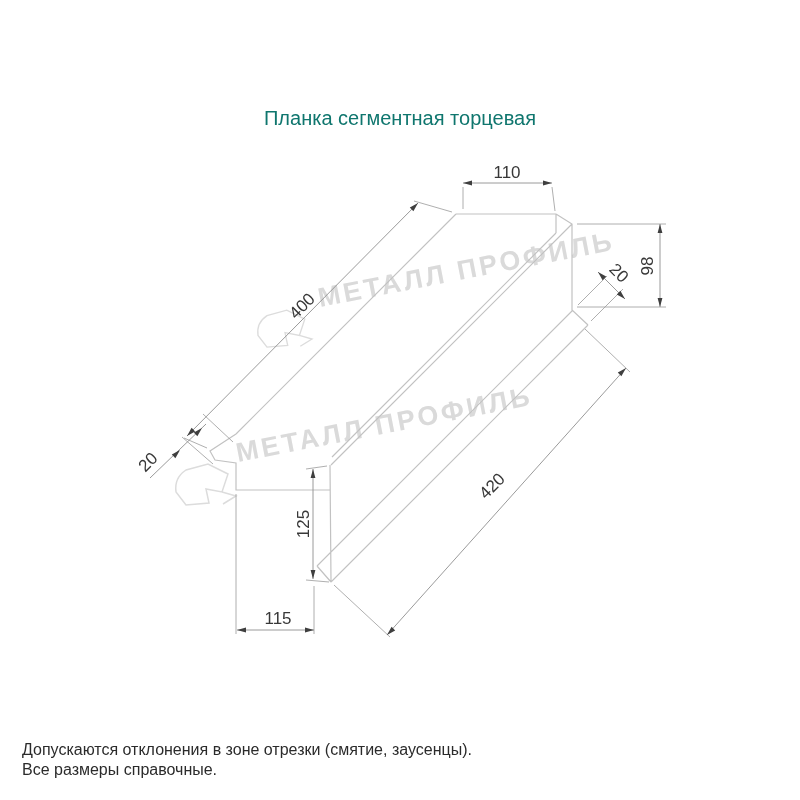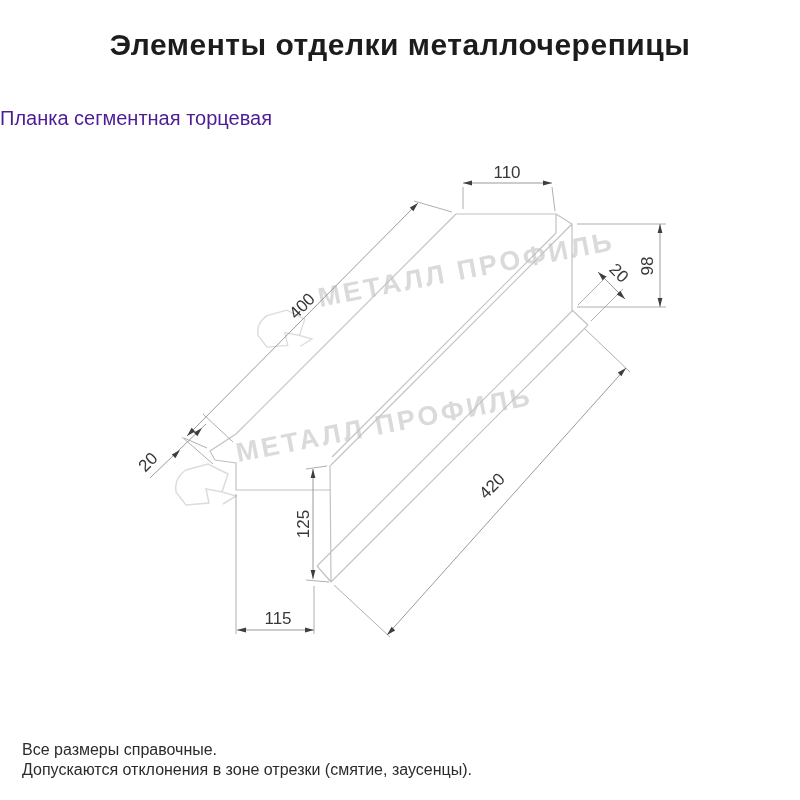--- a/index.html
+++ b/index.html
@@ -11,22 +11,22 @@
     overflow:hidden;
   }
   .title{
     position:absolute;top:28px;left:0;right:0;
     text-align:center;
     font-size:30px;font-weight:700;color:#1c1c1c;
     letter-spacing:0.5px;
   }
   .subtitle{
     position:absolute;top:107px;left:0;right:0;
-    text-align:left;
-    font-size:20px;font-weight:400;color:#4c1d95;
+    text-align:center;
+    font-size:20px;font-weight:400;color:#0f766e;
     line-height:22px;
   }
   .drawing{position:absolute;left:0;top:0;}
   .footer{
     position:absolute;left:22px;top:740px;
     font-size:16px;color:#2b2b2b;line-height:20px;
   }
   .part-line{stroke:#c2c2c2;stroke-width:1.2;fill:none;}
   .dim-line{stroke:#8f8f8f;stroke-width:0.9;fill:none;}
   .ext-line{stroke:#9a9a9a;stroke-width:0.8;fill:none;}
@@ -40,21 +40,20 @@
     font-size:27px;font-weight:700;fill:#dadada;
     letter-spacing:3px;text-anchor:start;
   }
   .wm-logo{stroke:#dcdcdc;stroke-width:1.5;fill:none;}
 </style>
 </head>
 <body>
 
 <div class="page">
 
-  <div class="title">Элементы отделки металлочерепицы</div>
 
   <div class="subtitle">
     <div>Планка сегментная торцевая</div>
   </div>
 
   <svg class="drawing" width="800" height="800" viewBox="0 0 800 800">
 
     <defs>
       <path id="mp-logo" d="M0,26 Q-2,12 10,4 L32,-2 L52,8 L46,26 L30,23 L33,37 L10,39 Z M46,26 L60,30 L47,38"></path>
     </defs>
@@ -131,17 +130,17 @@
     <text class="dim-text" x="653" y="266" transform="rotate(-90 653 266)">98</text>
     <text class="dim-text" x="615" y="277" transform="rotate(45 615 277)">20</text>
     <text class="dim-text" x="306" y="310" transform="rotate(-45 306 310)">400</text>
     <text class="dim-text" x="496" y="490" transform="rotate(-45 496 490)">420</text>
     <text class="dim-text" x="309" y="524" transform="rotate(-90 309 524)">125</text>
     <text class="dim-text" x="278" y="624">115</text>
     <text class="dim-text" x="152" y="466" transform="rotate(-45 152 466)">20</text>
   </svg>
 
   <div class="footer">
+    <div>Допускаются отклонения в зоне отрезки (смятие, заусенцы).</div>
     <div>Все размеры справочные.</div>
-    <div>Допускаются отклонения в зоне отрезки (смятие, заусенцы).</div>
   </div>
 
 </div>
 
 </body></html>

